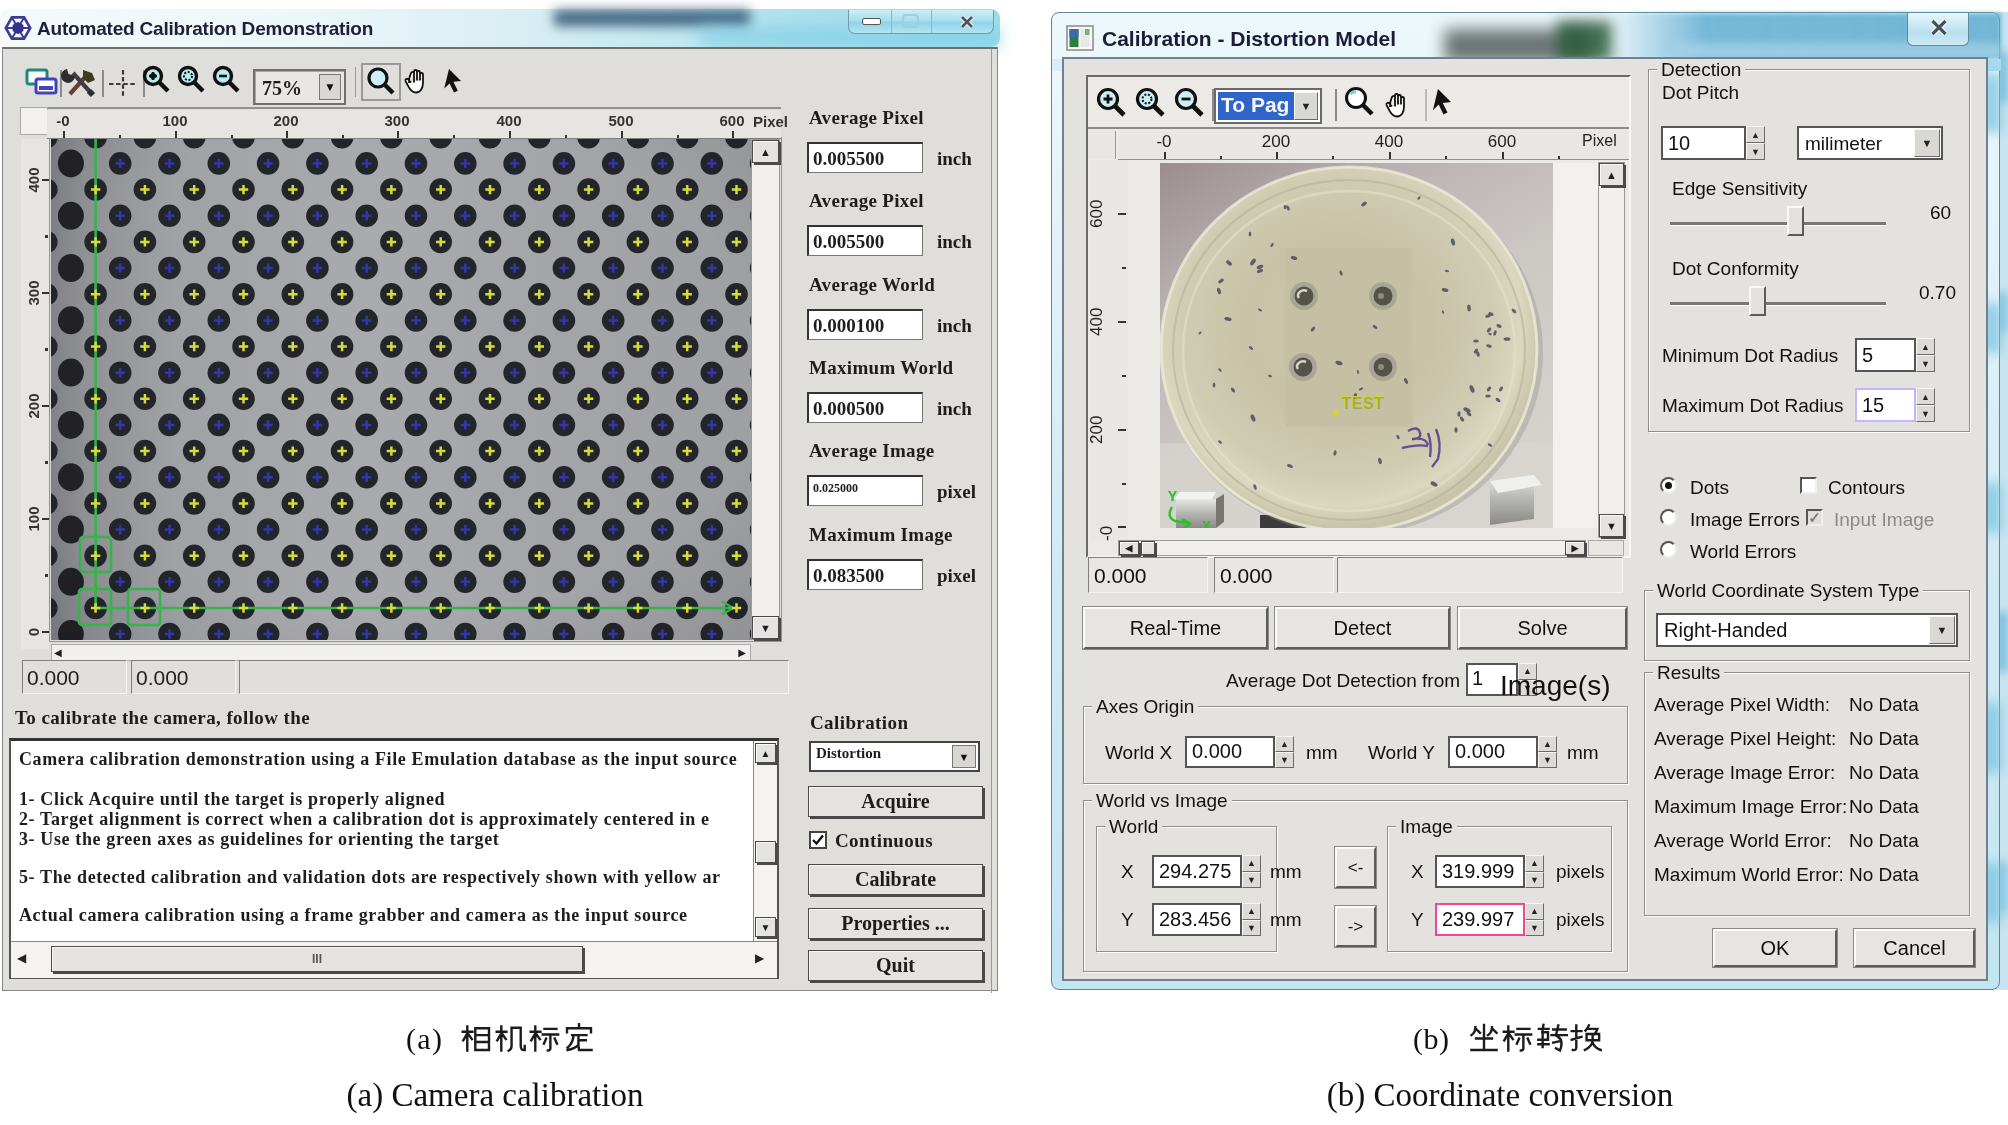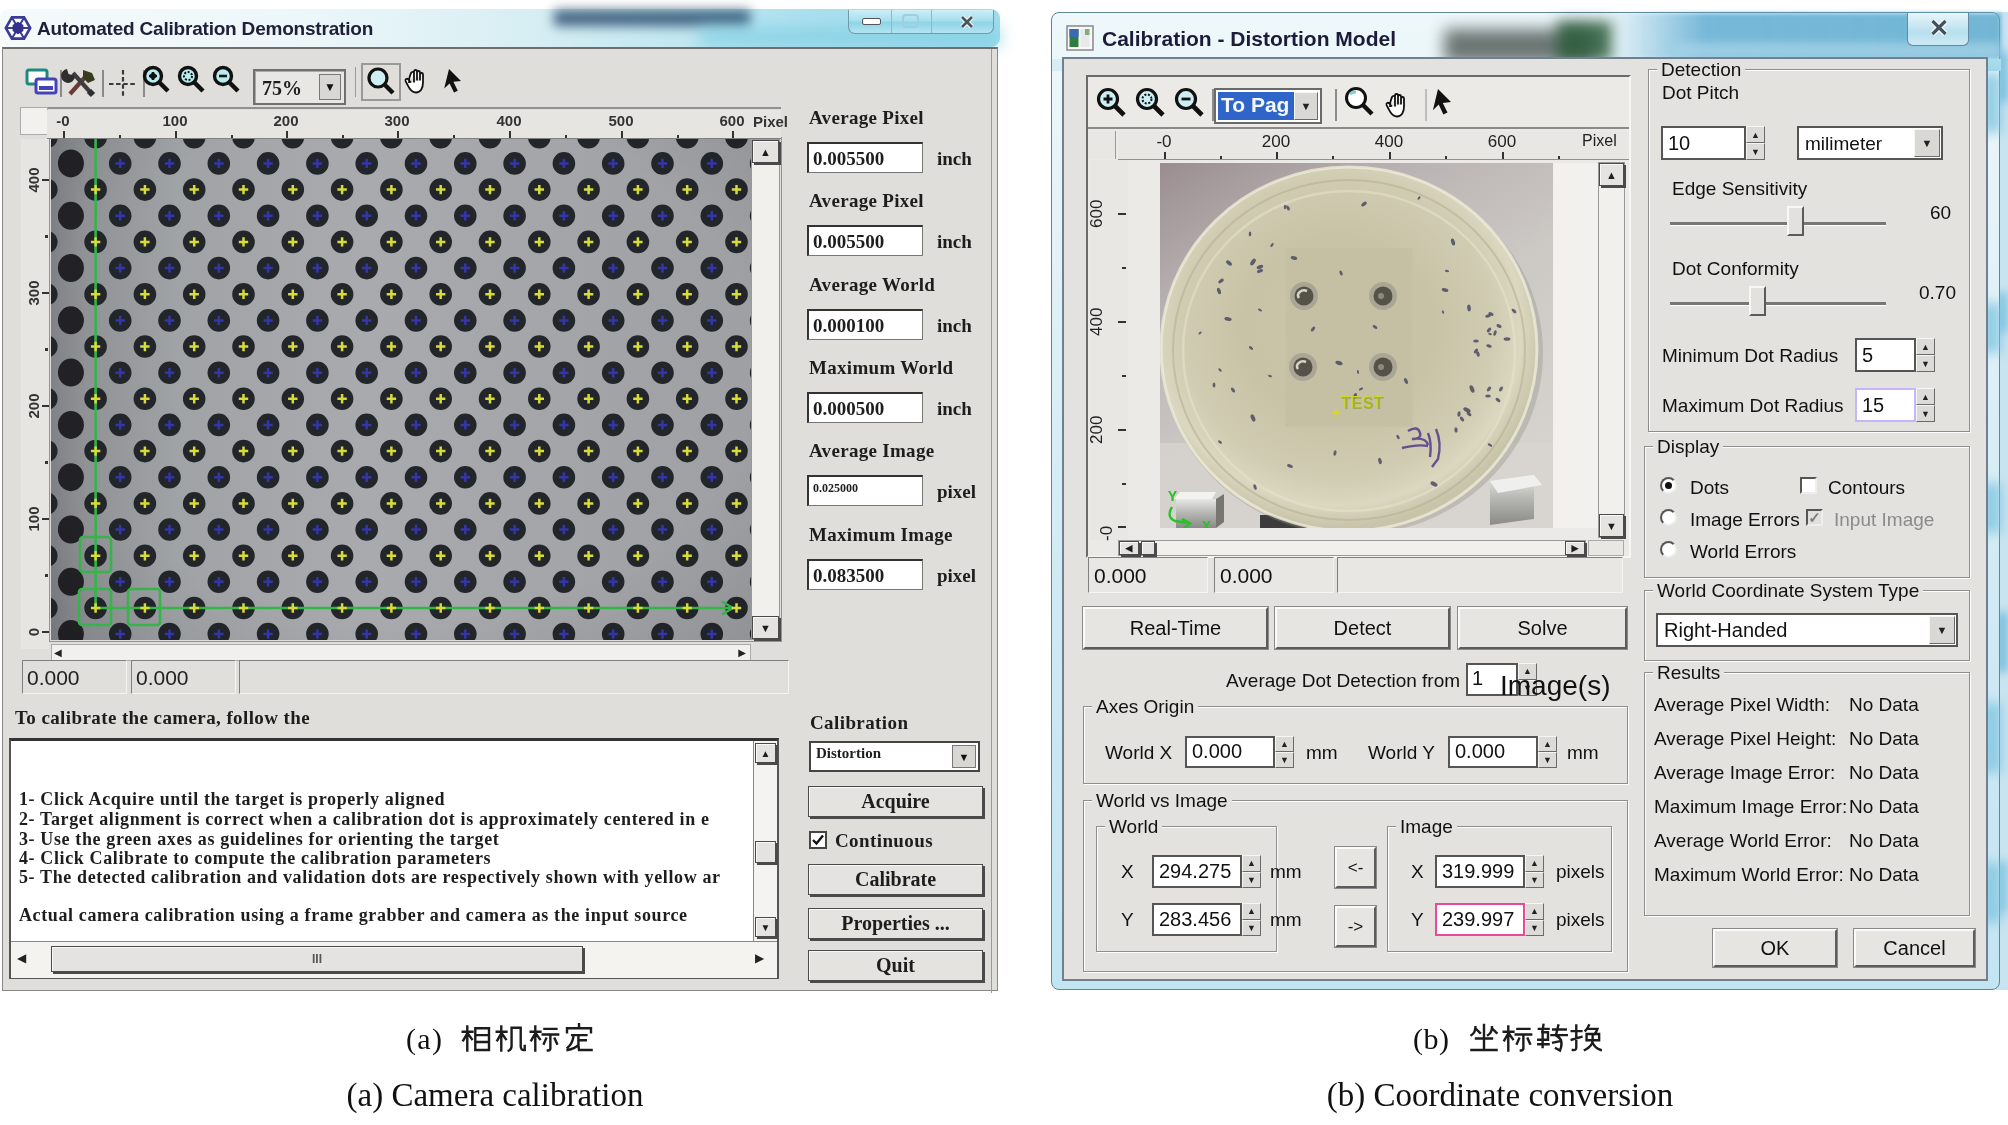--- a/index.html
+++ b/index.html
@@ -174,24 +174,24 @@
         <div class="abs" style="left:4px;top:5px;font-size:21px;color:#222">0.000</div>
       </div>
 <div class="sunk2" style="left:128px;top:611px;width:105px;height:34px">
         <div class="abs" style="left:4px;top:5px;font-size:21px;color:#222">0.000</div>
       </div>
 <div class="sunk2" style="left:236px;top:611px;width:550px;height:34px">
         <div class="abs" style="left:4px;top:5px;font-size:21px;color:#222"></div>
       </div>
 <div class="abs serifb" style="left:12px;top:658px;font-size:19px;letter-spacing:.4px">To calibrate the camera, follow the</div>
 <div class="abs" style="left:6px;top:689px;width:770px;height:241px;background:#fff;border:2px solid #555;border-top:3px solid #333">
+<div class="abs serifb" style="left:8px;top:8px;font-size:18px;letter-spacing:.62px;white-space:nowrap;overflow:hidden;max-width:732px">Camera calibration demonstration using a File Emulation database as the input source</div>
 <div class="abs serifb" style="left:8px;top:48px;font-size:18px;letter-spacing:.62px;white-space:nowrap;overflow:hidden;max-width:732px">1- Click Acquire until the target is properly aligned</div>
 <div class="abs serifb" style="left:8px;top:68px;font-size:18px;letter-spacing:.62px;white-space:nowrap;overflow:hidden;max-width:732px">2- Target alignment is correct when a calibration dot is approximately centered in e</div>
 <div class="abs serifb" style="left:8px;top:88px;font-size:18px;letter-spacing:.62px;white-space:nowrap;overflow:hidden;max-width:732px">3- Use the green axes as guidelines for orienting the target</div>
-<div class="abs serifb" style="left:8px;top:107px;font-size:18px;letter-spacing:.62px;white-space:nowrap;overflow:hidden;max-width:732px">4- Click Calibrate to compute the calibration parameters</div>
 <div class="abs serifb" style="left:8px;top:126px;font-size:18px;letter-spacing:.62px;white-space:nowrap;overflow:hidden;max-width:732px">5- The detected calibration and validation dots are respectively shown with yellow ar</div>
 <div class="abs serifb" style="left:8px;top:164px;font-size:18px;letter-spacing:.62px;white-space:nowrap;overflow:hidden;max-width:732px">Actual camera calibration using a frame grabber and camera as the input source</div>
 <div class="abs" style="left:742px;top:0px;width:24px;height:200px;background:#f4f3ef;border-left:1px solid #888">
 <div class="btnc" style="left:1px;top:2px;width:21px;height:20px;font-size:10px">▲</div>
 <div class="btnc" style="left:1px;top:100px;width:21px;height:22px;font-size:10px"></div>
 <div class="btnc" style="left:1px;top:176px;width:21px;height:20px;font-size:10px">▼</div>
         </div>
 <div class="abs" style="left:0px;top:200px;width:766px;height:37px;background:#f4f3ef;border-top:1px solid #888">
 <div class="abs" style="left:6px;top:9px;font-size:12px;color:#222">◀</div>
 <div class="abs" style="left:758px;top:9px;font-size:12px;color:#222;transform:translateX(-14px)">▶</div>
@@ -626,23 +626,20 @@
       <div>▼</div>
     </div>
 <div class="lab" style="left:1662px;top:395px">Maximum Dot Radius</div>
 <div class="abs" style="left:1855px;top:388px;width:61px;height:34px;background:#fff;border:2px solid #c4b5fd">
       <div class="abs" style="left:5px;top:4px;font-size:20px;color:#111">15</div>
     </div>
 <div class="spin" style="left:1916px;top:388px;height:34px">
       <div>▲</div>
       <div>▼</div>
     </div>
-<div class="grp" style="left:1644px;top:446px;width:326px;height:132px">
-      <div class="glab">Display</div>
-    </div>
 <div class="radio sel" style="left:1660px;top:477px"></div>
     <div class="lab" style="left:1690px;top:477px">Dots</div>
 <div class="chk" style="left:1800px;top:477px"></div>
     <div class="lab" style="left:1828px;top:477px">Contours</div>
 <div class="radio" style="left:1660px;top:509px"></div>
     <div class="lab" style="left:1690px;top:509px">Image Errors</div>
 <div class="chk" style="left:1806px;top:509px;background:#e0dfdb;color:#7a7a7a">✓</div>
     <div class="lab" style="left:1834px;top:509px;color:#8a8a8a">Input Image</div>
 <div class="radio" style="left:1660px;top:541px"></div>
     <div class="lab" style="left:1690px;top:541px">World Errors</div>

